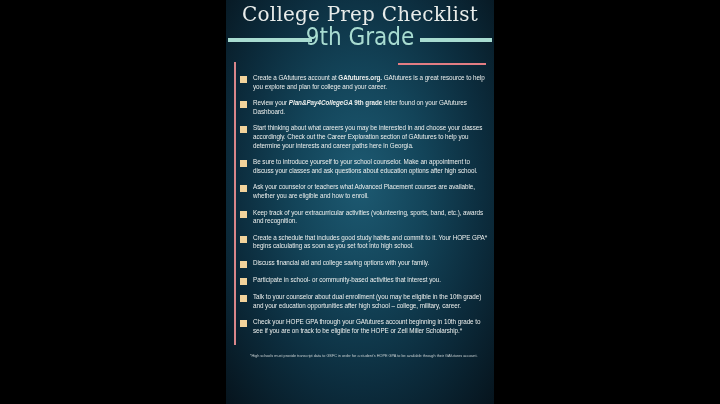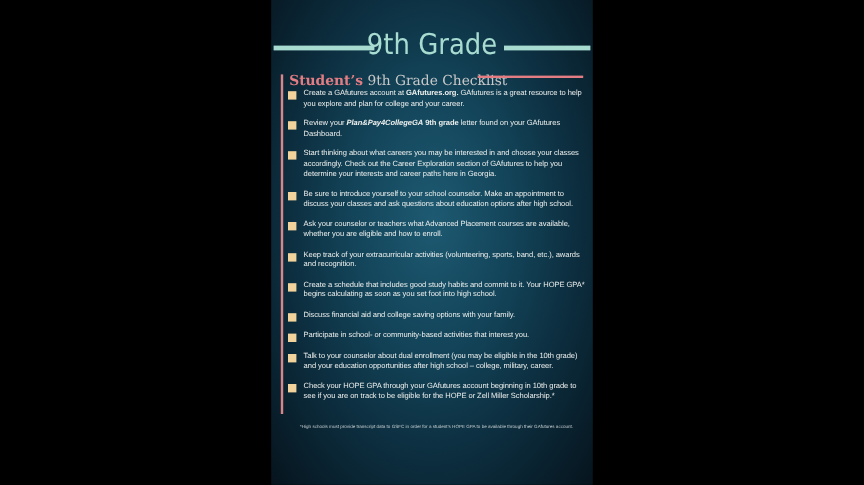--- a/index.html
+++ b/index.html
@@ -32,31 +32,28 @@
   .box { flex:0 0 7px; height:7px; background:#f2d39b; margin-top:2px; margin-right:6px; }
   .text { font-size:6.3px; line-height:8.6px; color:#eef0ee; letter-spacing:-0.05px; }
   .text b { font-weight:bold; }
   .text i { font-style:italic; font-weight:bold; }
   .footnote { position:absolute; left:24px; top:354px; width:240px; font-size:3.8px; color:#c8d0d2; white-space:nowrap; }
 </style>
 </head>
 <body>
 
 <div class="poster">
+  <div class="title">College Prep Checklist</div>
   <div class="grade-row">
     <div class="grade-line left"></div>
     <div class="grade">9th Grade</div>
     <div class="grade-line right"></div>
   </div>
 
   <div class="left-rule"></div>
-  <div class="sub-head">
-    <b>Student’s</b>
-    <span class="light">9th Grade Checklist</span>
-  </div>
   <div class="sub-rule"></div>
 
   <div class="items">
     <div class="item">
       <span class="box"></span>
       <span class="text"><span>Create a GAfutures account at </span><b>GAfutures.org.</b><span> GAfutures is a great resource to help you explore and plan for college and your career.</span></span>
     </div>
     <div class="item">
       <span class="box"></span>
       <span class="text"><span>Review your </span><i>Plan&amp;Pay4CollegeGA</i><b> 9th grade</b><span> letter found on your GAfutures Dashboard.</span></span>

